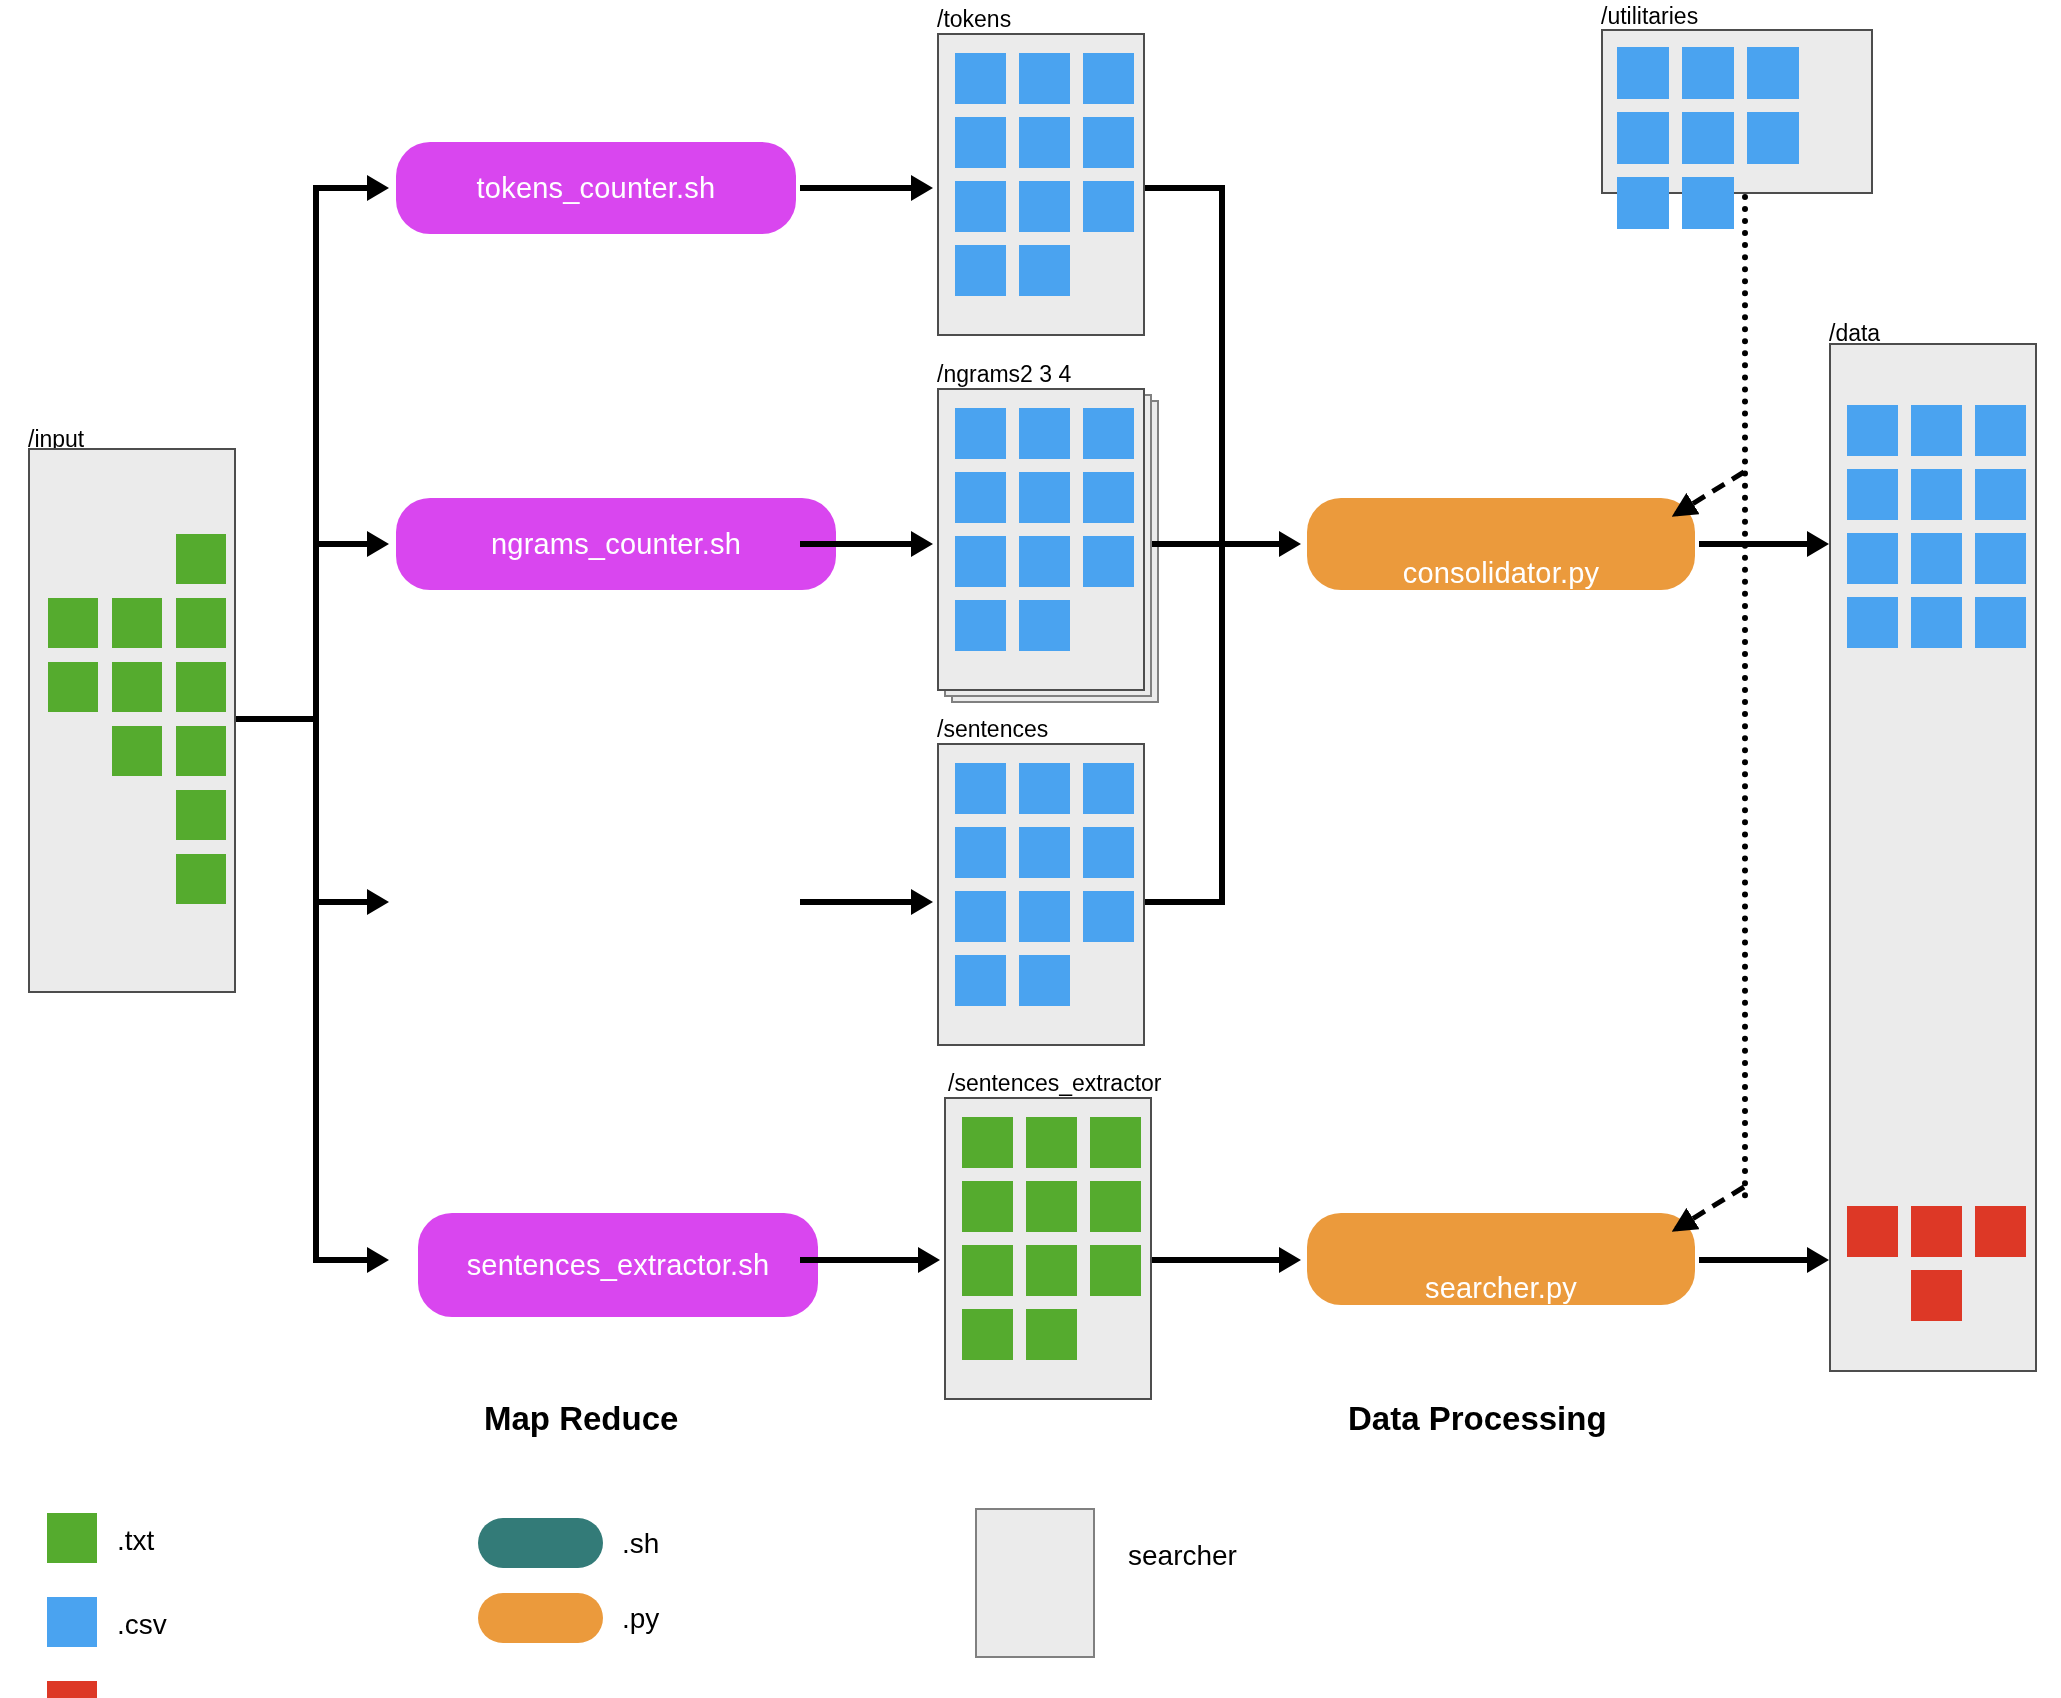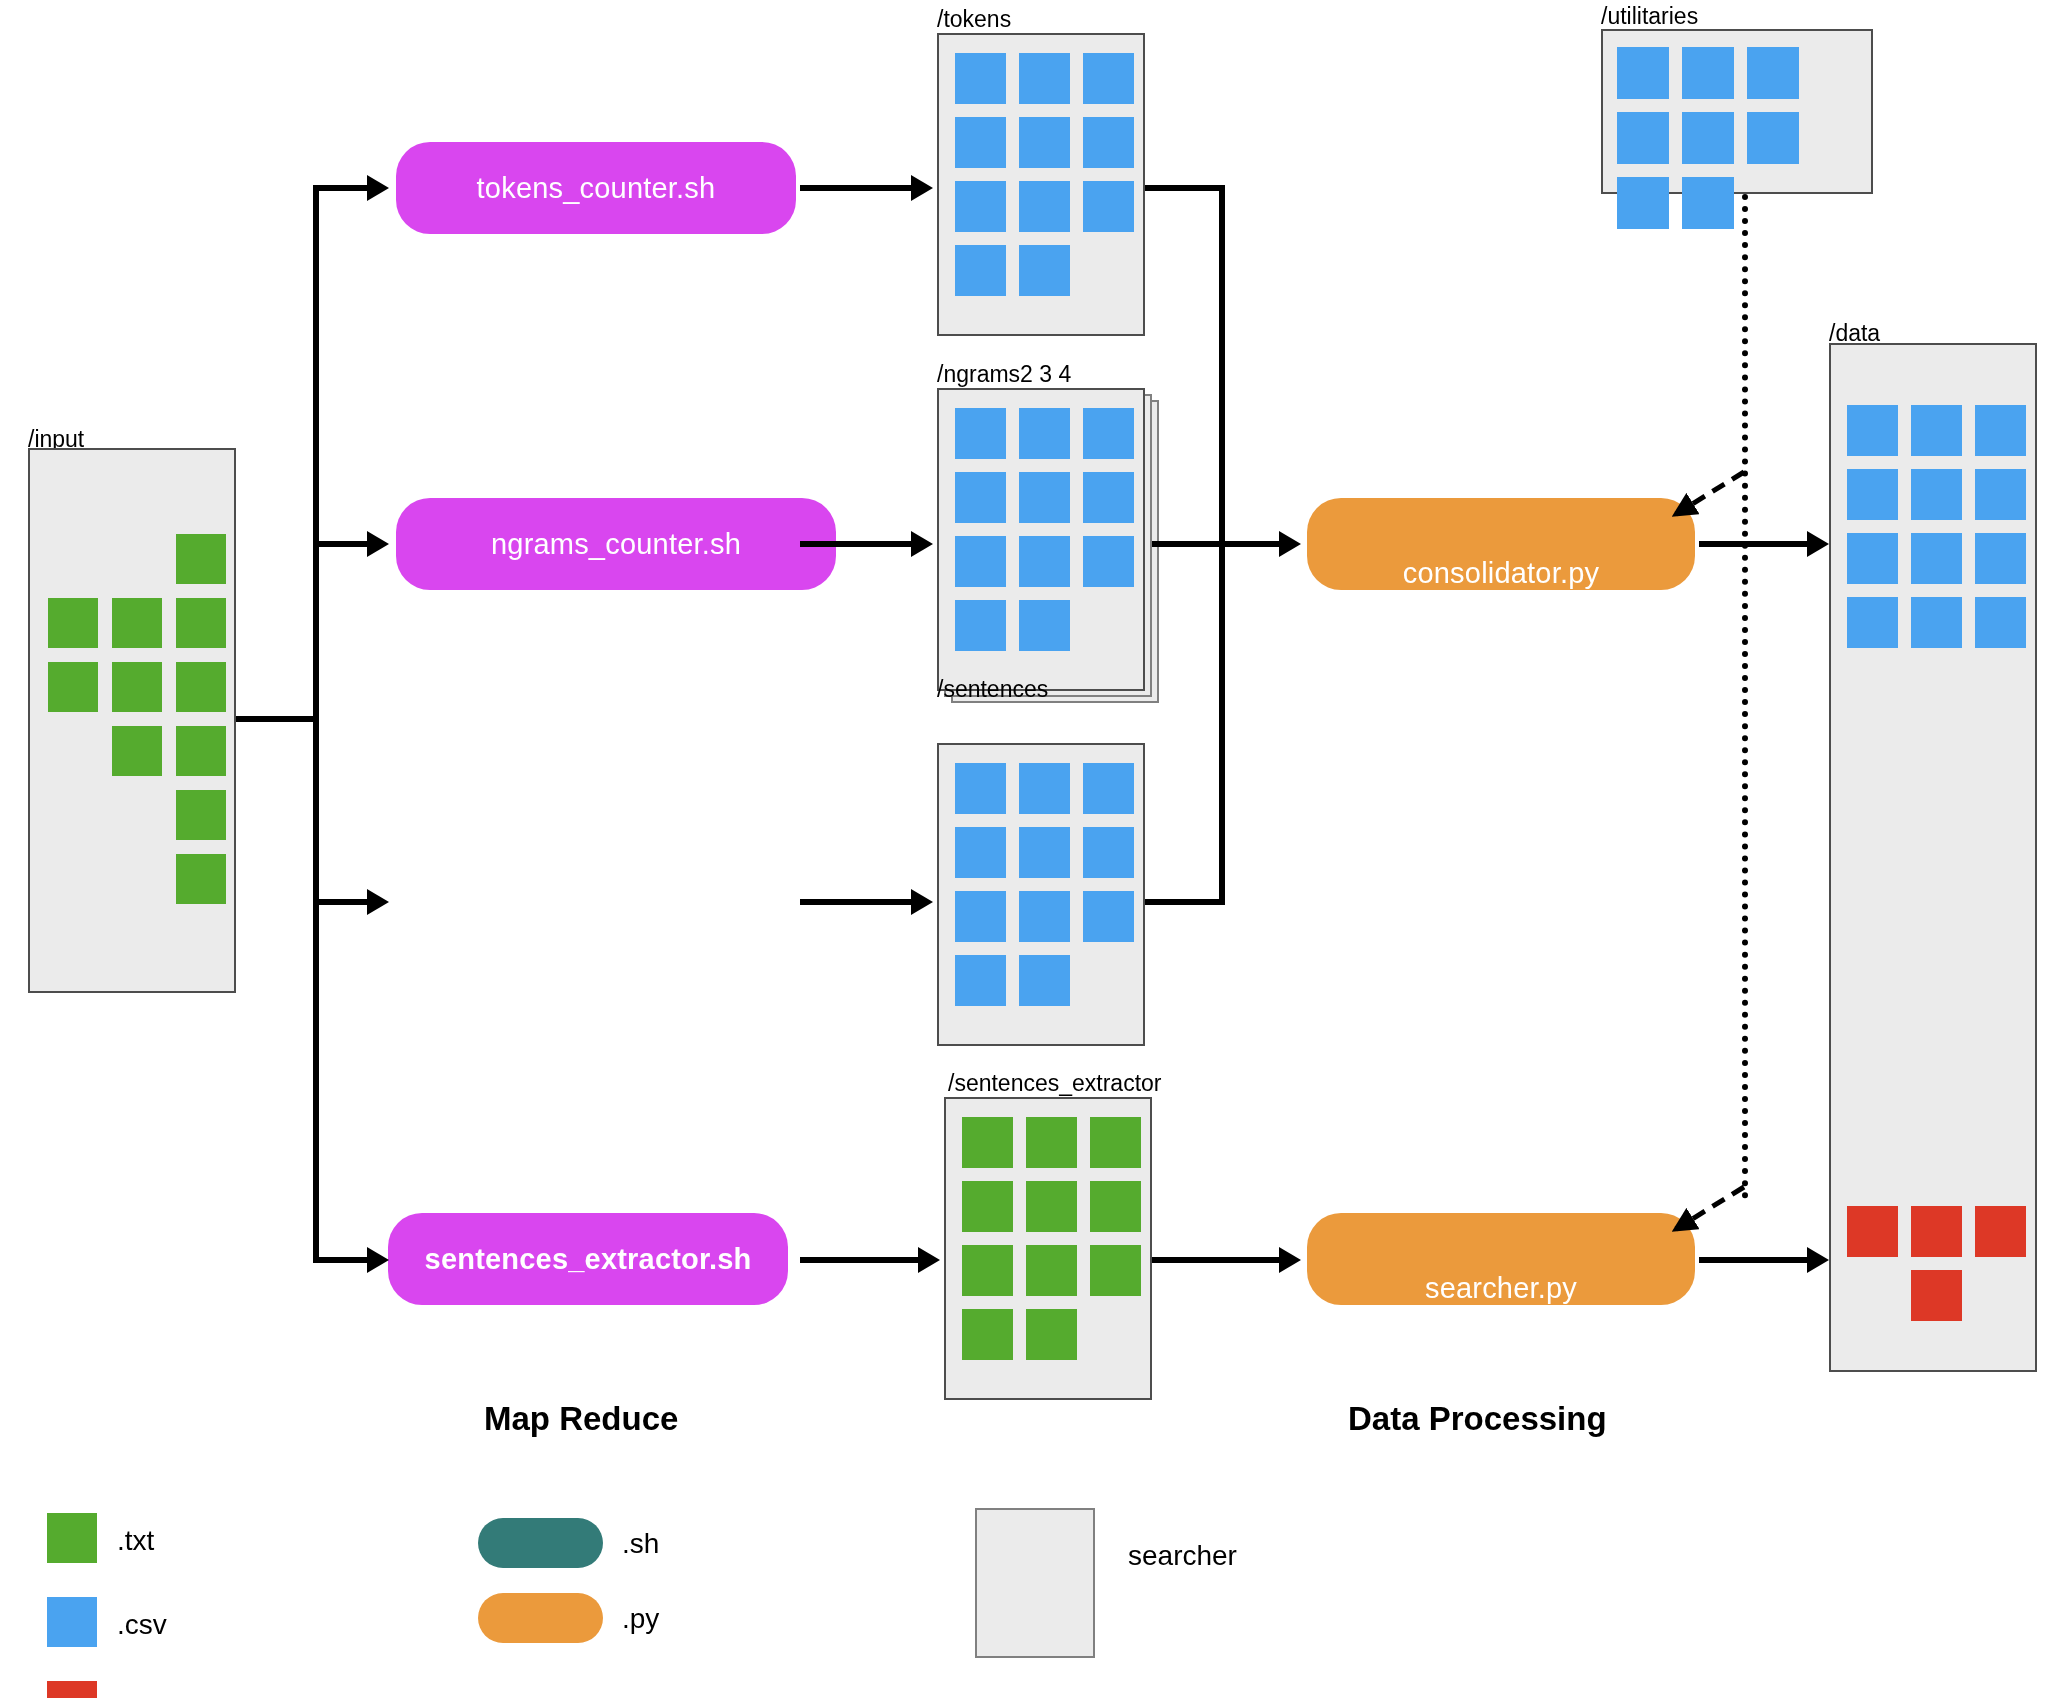--- a/index.html
+++ b/index.html
@@ -178,21 +178,21 @@
         <div class="file csv" style="width: 51px; height: 51px;"></div>
         <div class="file csv" style="width: 51px; height: 51px;"></div>
         <div class="file csv" style="width: 51px; height: 51px;"></div>
         <div class="file csv" style="width: 51px; height: 51px;"></div>
         <div class="file csv" style="width: 51px; height: 51px;"></div>
         <div class="file csv" style="width: 51px; height: 51px;"></div>
         <div class="file blank" style="width: 51px; height: 51px;"></div>
       </div>
   </div>
 
-  <div class="dir-label" style="left:937px; top:678px;">/sentences</div>
+  <div class="dir-label" style="left:937px; top:718px;">/sentences</div>
   <div class="dir" id="dir-sentences" style="left:937px; top:743px; width:208px; height:303px;">
     <div class="dir-grid" id="grid-sentences" style="left:16px; top:18px; width:180px; gap:13px;">
         <div class="file csv" style="width: 51px; height: 51px;"></div>
         <div class="file csv" style="width: 51px; height: 51px;"></div>
         <div class="file csv" style="width: 51px; height: 51px;"></div>
         <div class="file csv" style="width: 51px; height: 51px;"></div>
         <div class="file csv" style="width: 51px; height: 51px;"></div>
         <div class="file csv" style="width: 51px; height: 51px;"></div>
         <div class="file csv" style="width: 51px; height: 51px;"></div>
         <div class="file csv" style="width: 51px; height: 51px;"></div>
@@ -260,21 +260,21 @@
         <div class="file blank" style="width: 51px; height: 51px;"></div>
       </div>
   </div>
 
   <div class="node sh" style="left:396px; top:142px; width:400px; height:92px;">
     <span>tokens_counter.sh</span>
   </div>
   <div class="node sh" style="left:396px; top:498px; width:440px; height:92px;">
     <span>ngrams_counter.sh</span>
   </div>
-  <div class="node sh" style="left:388px; top:1213px; width:400px; height:92px;font-weight:bold;">
+  <div class="node sh" style="left:418px; top:1213px; width:400px; height:104px;">
     <span>sentences_extractor.sh</span>
   </div>
   <div class="node py" style="left:1307px; top:498px; width:388px; height:92px;">
     <span>consolidator.py</span>
   </div>
   <div class="node py" style="left:1307px; top:1213px; width:388px; height:92px;">
     <span>searcher.py</span>
   </div>
 
   <div class="hline" style="left:236px; top:716px; width:80px;"></div>

